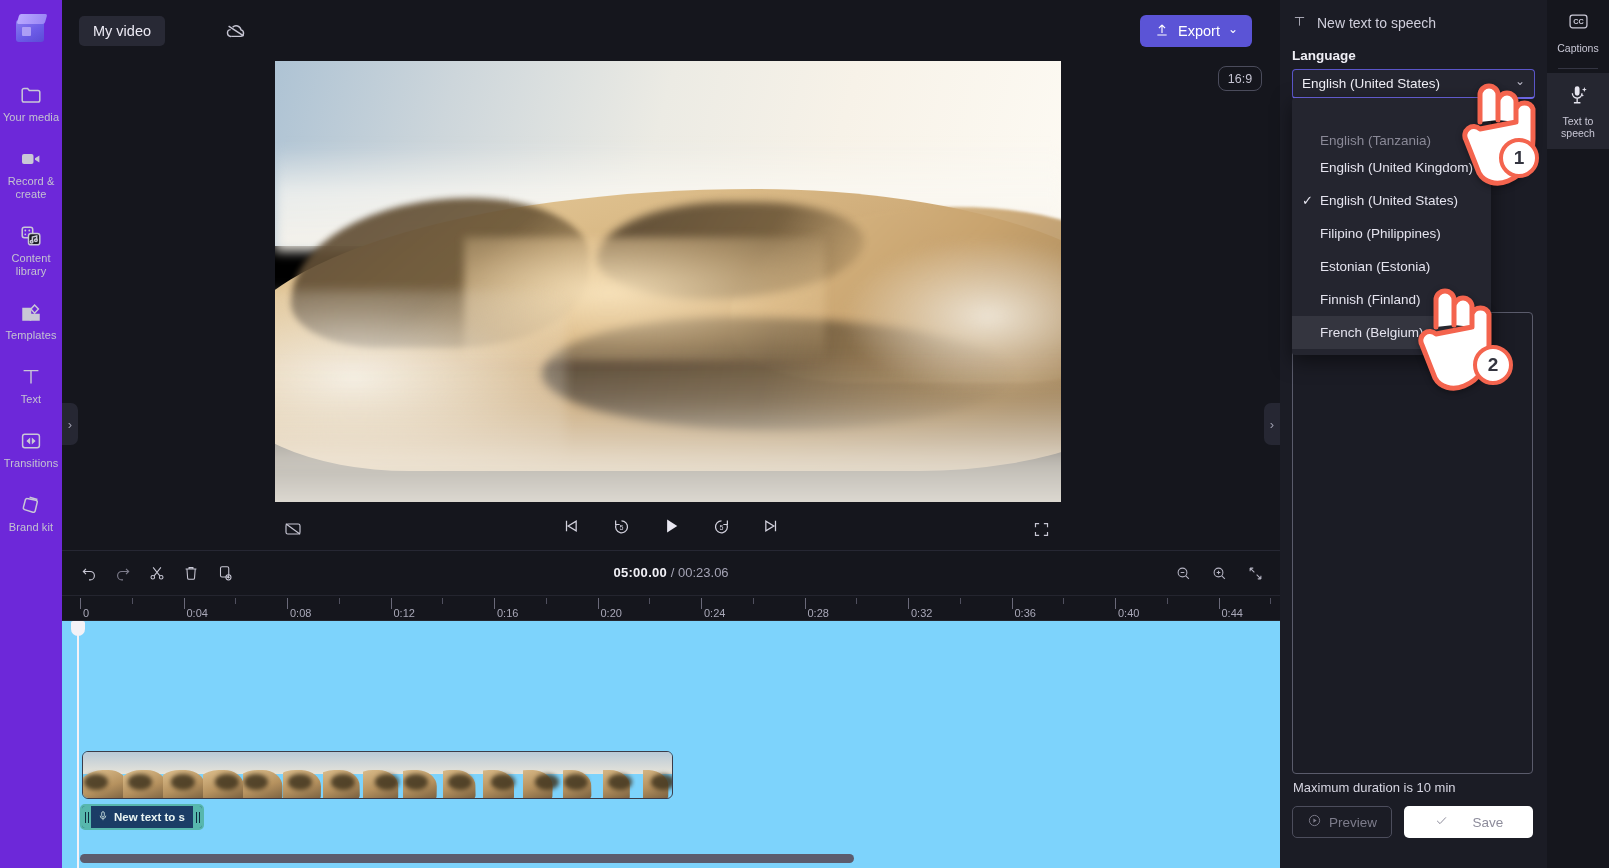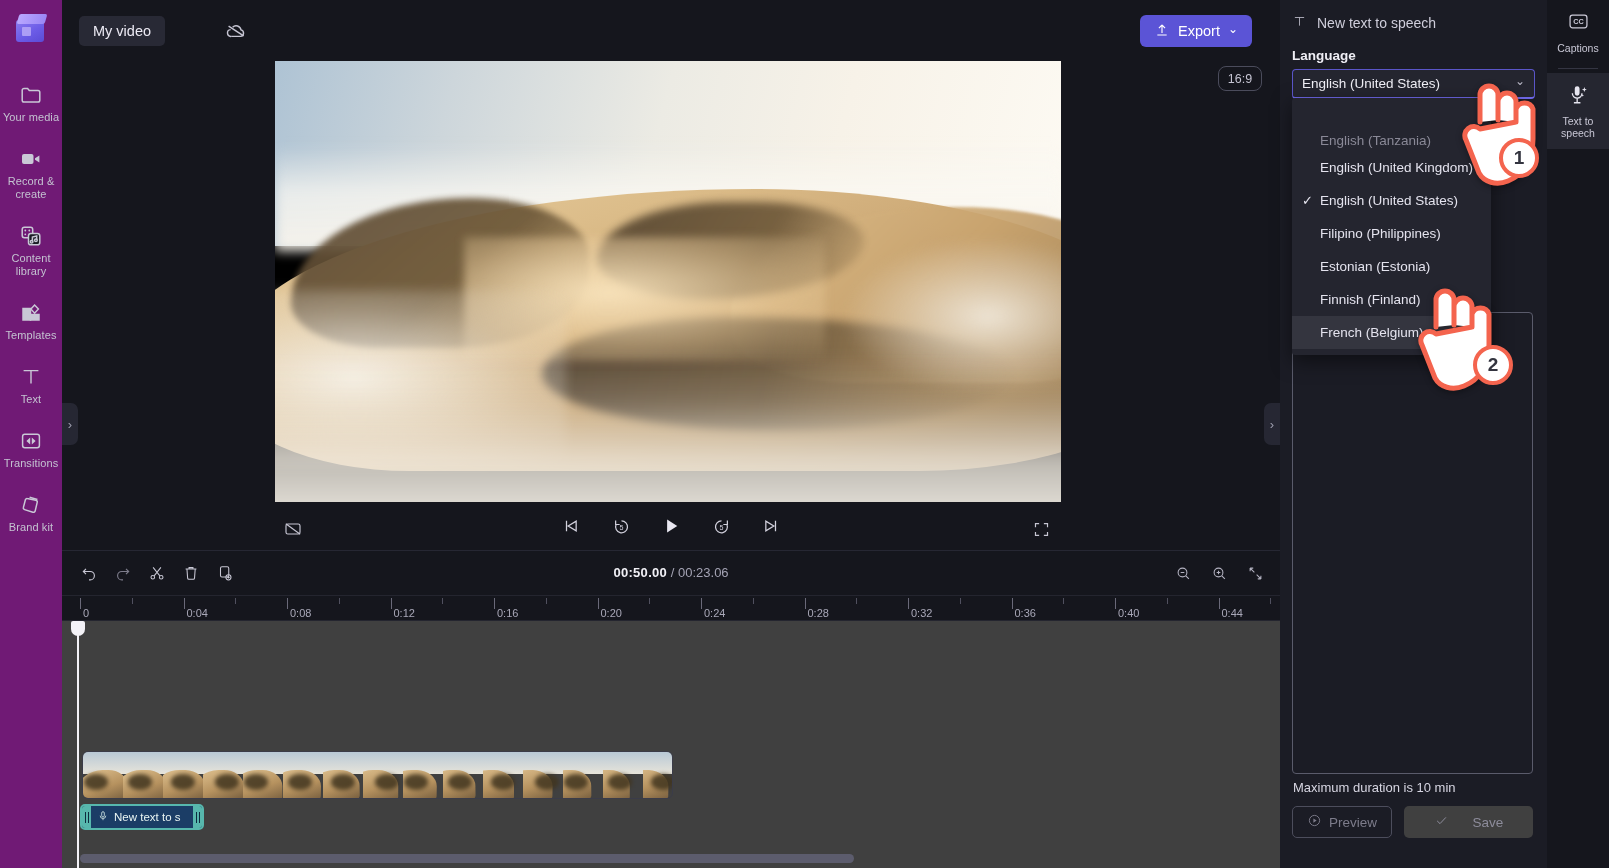--- a/index.html
+++ b/index.html
@@ -8,21 +8,21 @@
     background: #15161d;
     font-family: "Liberation Sans", sans-serif;
     overflow: hidden;
     color: #e6e6ea;
   }
   #app { position: relative; width: 1609px; height: 868px; }
 
   
   .left-rail {
     position: absolute; left: 0; top: 0; width: 62px; height: 868px;
-    background: #701a75;
+    background: #6d28d9;
     display: flex; flex-direction: column; align-items: center;
   }
   .logo { margin-top: 12px; width: 34px; height: 34px; position: relative; }
   .logo-b {
     position: absolute; left: 2px; top: 8px; width: 28px; height: 22px;
     background: linear-gradient(150deg, #8b7cf0 0%, #6c5ce7 55%, #5b4bd6 100%);
     border-radius: 3px;
   }
   .logo-t {
     position: absolute; left: 4px; top: 2px; width: 28px; height: 10px;
@@ -221,21 +221,21 @@
   .ruler {
     position: relative; height: 26px; border-top: 1px solid #24252f;
     border-bottom: 1px solid #24252f; background: #15161d; overflow: hidden;
   }
   .tick-major { width: 1px; height: 11px; background: #6a6979; top: 2px; position: absolute; }
   .tick-minor { width: 1px; height: 6px; background: #50505f; top: 2px; position: absolute; }
   .tick-label {
     position: absolute; top: 11px; left: 4px; font-size: 11px;
     color: #a9a8b8; white-space: nowrap;
   }
-  .tracks { position: relative; height: 248px; background: #404040; overflow: hidden; }
+  .tracks { position: relative; height: 248px; background: #7dd3fc; overflow: hidden; font-weight: bold; }
   .clip-video {
     position: absolute; left: 20px; top: 130px; width: 591px; height: 48px;
     border-radius: 6px; overflow: hidden; border: 1px solid #3b3c49;
     display: flex; cursor: pointer;
   }
   .thumb { flex: 1 0 auto; width: 40px; height: 100%; position: relative; overflow: hidden; }
   .thumb .t-sky {
     position: absolute; inset: 0 0 52% 0;
     background: linear-gradient(180deg, #b9c9d6, #e7e4da);
   }
@@ -321,21 +321,21 @@
   .rp-actions {
     position: absolute; left: 12px; right: 14px; top: 806px;
     display: flex; gap: 12px;
   }
   .btn-preview {
     flex: 0 0 auto; width: 100px; height: 32px; border: 1px solid #4c4d5c;
     border-radius: 5px; display: flex; align-items: center; justify-content: center;
     gap: 7px; font-size: 13.5px; color: #7d7c8b; cursor: not-allowed;
   }
   .btn-save {
-    flex: 1; height: 32px; background: #404040; border-radius: 5px;
+    flex: 1; height: 32px; background: #ffffff; border-radius: 5px;
     display: flex; align-items: center; justify-content: center; gap: 24px;
     font-size: 13.5px; color: #8d8c9b; cursor: not-allowed;
   }
 
   
   .right-rail {
     position: absolute; right: 0; top: 0; width: 62px; height: 868px;
     background: #15161d;
   }
   .rr-item {
@@ -581,21 +581,21 @@
         </div>
         <div class="tl-tool">
           <svg width="18" height="18" viewBox="0 0 24 24" fill="none" stroke="currentColor" stroke-width="1.4">
               <path d="M8 3.6h7a2 2 0 0 1 2 2v9.8a2 2 0 0 1-2 2H8a2 2 0 0 1-2-2V5.6a2 2 0 0 1 2-2z"></path>
               <circle cx="16.6" cy="17.8" r="3.4"></circle>
               <path d="M16.6 16.2v3.2M15 17.8h3.2"></path>
             </svg>
         </div>
       </div>
       <div class="tl-time">
-        <span class="cur">00:50.00</span>
+        <span class="cur">05:00.00</span>
         <span class="tot">/</span>
         <span class="tot">00:23.06</span>
       </div>
       <div class="tl-zoom">
         <div class="tl-zoom-btn">
           <svg width="17" height="17" viewBox="0 0 24 24" fill="none" stroke="currentColor" stroke-width="1.5">
               <circle cx="10.6" cy="10.6" r="6.2"></circle>
               <path d="M15.2 15.2l4.4 4.4M8 10.6h5.2"></path>
             </svg>
         </div>

